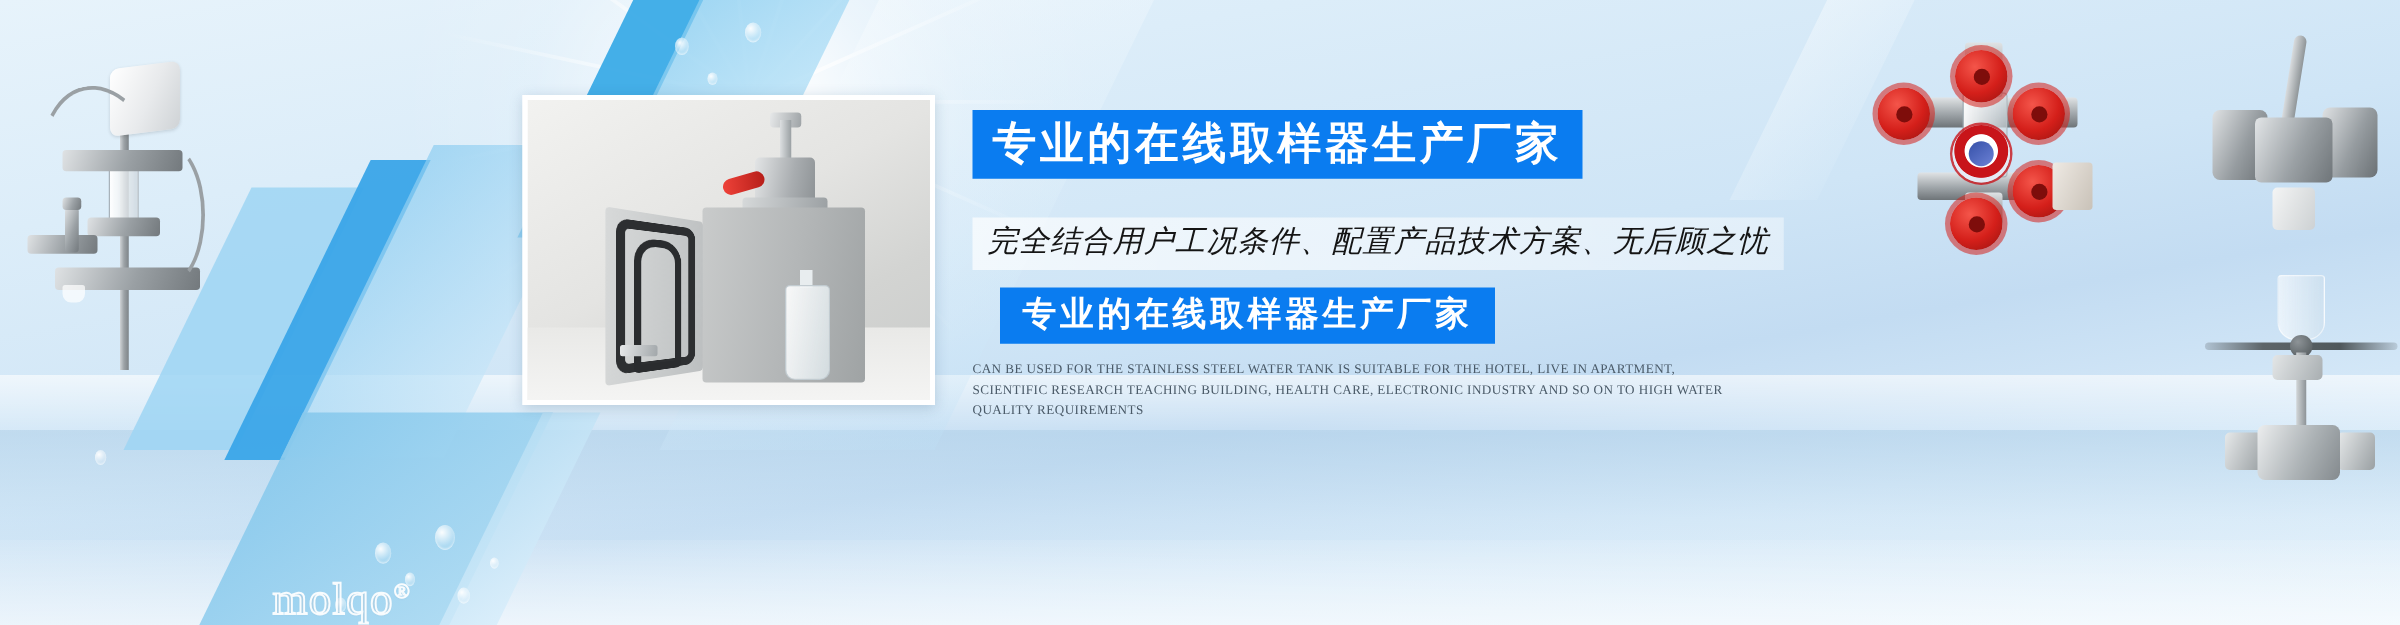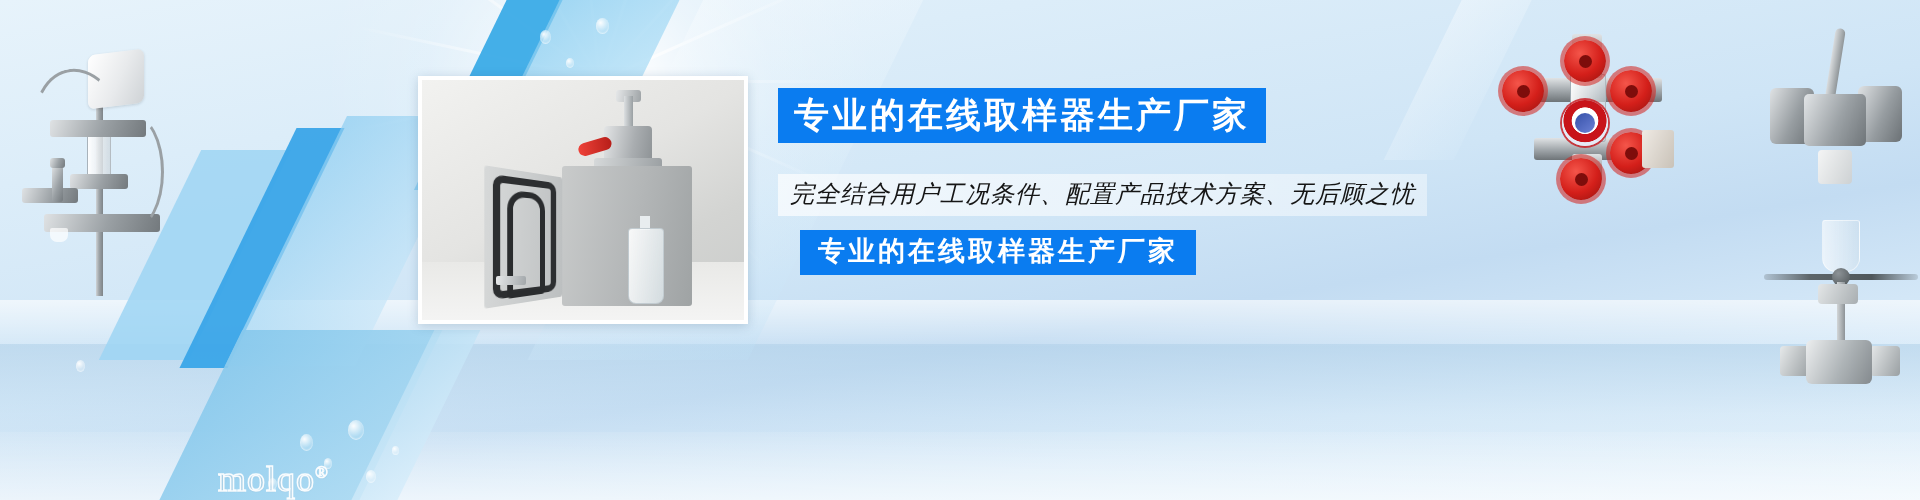--- a/index.html
+++ b/index.html
@@ -254,20 +254,21 @@
 
   <div class="copy">
 
 
     <div><span class="headline">专业的在线取样器生产厂家</span></div>
 
     <div><span class="subline">完全结合用户工况条件、配置产品技术方案、无后顾之忧</span></div>
 
     <div><span class="custom">专业的在线取样器生产厂家</span></div>
 
+    <div class="fineprint">CAN BE USED FOR THE STAINLESS STEEL WATER TANK IS SUITABLE FOR THE HOTEL, LIVE IN APARTMENT, SCIENTIFIC RESEARCH TEACHING BUILDING, HEALTH CARE, ELECTRONIC INDUSTRY AND SO ON TO HIGH WATER QUALITY REQUIREMENTS</div>
   </div>
 
   <div class="prod-cross">
     <div class="pc-pipe" style="left:86px;top:0px;width:30px;height:44px;"></div>
     <div class="pc-pipe" style="left:26px;top:44px;width:150px;height:24px;"></div>
     <div class="pc-pipe" style="left:48px;top:104px;width:120px;height:22px;"></div>
     <div class="pc-pipe" style="left:86px;top:120px;width:30px;height:26px;"></div>
     <div class="pc-glass"></div>
 
     <div class="handwheel" style="left:78px;top:6px;"></div>

